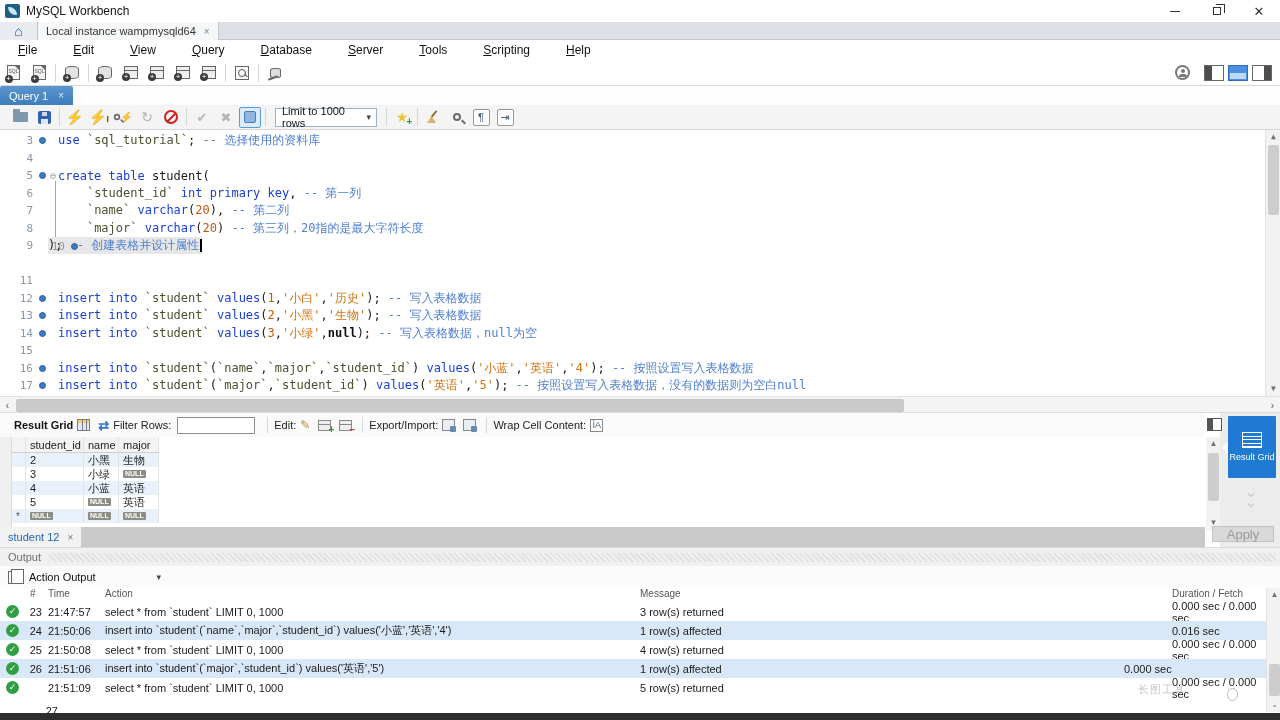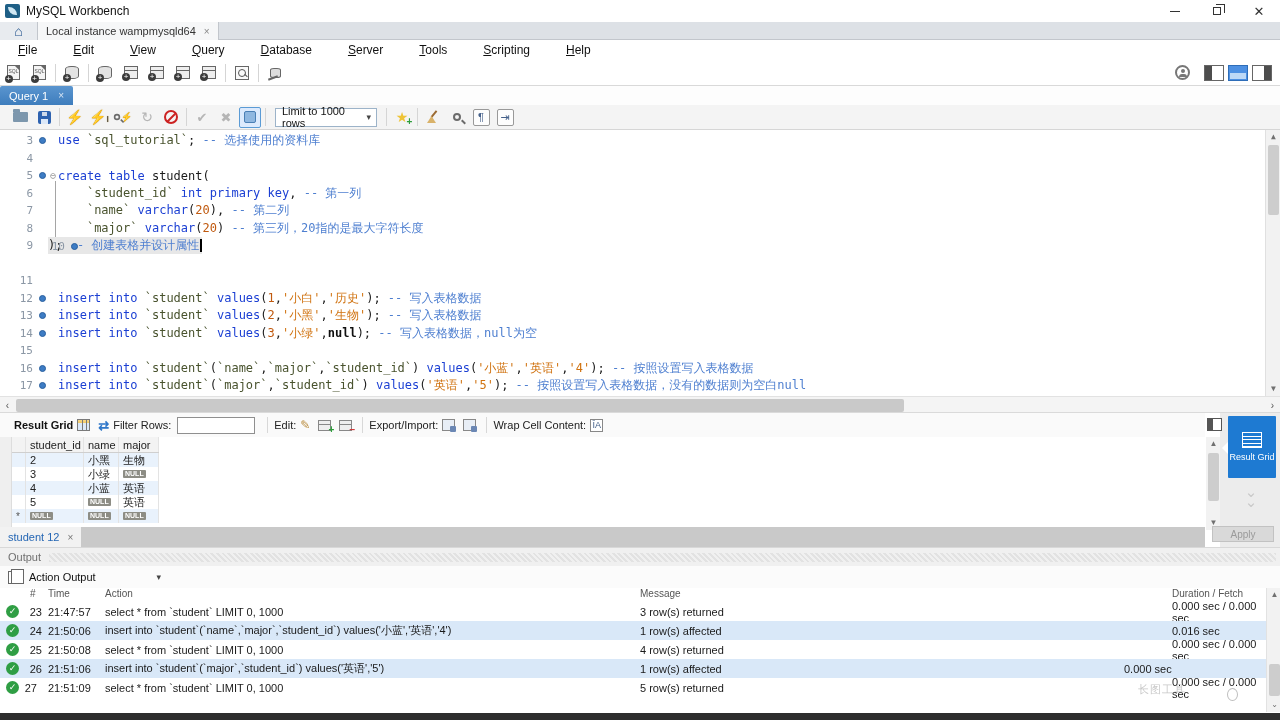--- a/index.html
+++ b/index.html
@@ -159,21 +159,21 @@
   #gridvscroll{left:1206px;top:437px;width:14px;height:93px;background:#f2f2f2;}
   
   #rgside{left:1220px;top:413px;width:60px;height:134px;background:#ececec;}
   #rg-panebtn{position:absolute;left:-13px;top:5px;}
   .bluebtn{position:absolute;left:8px;top:3px;width:48px;height:62px;background:#1e7ad2;color:#fff;display:flex;flex-direction:column;align-items:center;justify-content:center;font-size:9px;text-align:center;border-radius:1px;}
   .bluebtn::before{content:"";position:absolute;left:-6px;top:26px;border:6px solid transparent;border-right-color:#fff;border-left:none;}
   .bbgrid{width:20px;height:16px;border:1px solid #fff;margin-bottom:4px;background:
       repeating-linear-gradient(#1e7ad2 0 2.5px,#fff 2.5px 3.5px),
       repeating-linear-gradient(90deg,#1e7ad2 0 4px,#fff 4px 5px);}
   .chev{position:absolute;left:14px;top:74px;color:#c9c9c9;font-size:15px;line-height:10px;text-align:center;width:34px;}
-  .applybtn{position:absolute;left:-8px;top:113px;width:62px;height:16px;background:#d9d9d9;border:1px solid #c2c2c2;color:#9a9a9a;font-size:10px;display:flex;align-items:center;justify-content:center;}
+  .applybtn{position:absolute;left:-8px;top:113px;width:62px;height:16px;background:#d9d9d9;border:1px solid #c2c2c2;color:#9a9a9a;font-size:13px;display:flex;align-items:center;justify-content:center;}
 
   
   #rgtabs{left:0;top:527px;width:1205px;height:20px;background:#c9c9c9;display:flex;}
   .rtab{height:20px;background:#f2f2f2;display:flex;align-items:center;padding:0 8px;font-size:11px;color:#2466b4;}
   .rtab .x{margin-left:8px;color:#777;font-size:10px;}
 
   
   #outlabel{left:0;top:547px;width:1280px;height:19px;background:#f0f0f0;border-top:1px solid #d8d8d8;display:flex;align-items:center;font-size:11px;color:#707070;}
   #outlabel span.t{margin:0 8px 0 8px;}
   .hatch{flex:1;height:9px;margin-right:4px;background:repeating-linear-gradient(45deg,#e2e2e2 0 2px,#f0f0f0 2px 4px);}
@@ -539,21 +539,21 @@
         <div class="orow alt" style="top: 71px;">
           <div class="ocheck">✓</div>
           <div class="ocell" style="left:24px;width:18px;justify-content:flex-end;">26</div>
           <div class="ocell" style="left:48px;">21:51:06</div>
           <div class="ocell" style="left:105px;width:530px;">insert into `student`(`major`,`student_id`) values('英语','5')</div>
           <div class="ocell" style="left:640px;width:520px;">1 row(s) affected</div>
           <div class="ocell" style="left:1124px;">0.000 sec</div>
         </div>
         <div class="orow" style="top: 90px;">
           <div class="ocheck">✓</div>
-          <div class="ocell" style="left:19px;width:18px;justify-content:flex-end;">27</div>
+          <div class="ocell" style="left:40px;width:18px;justify-content:flex-end;margin-top:23px;">27</div>
           <div class="ocell" style="left:48px;">21:51:09</div>
           <div class="ocell" style="left:105px;width:530px;">select * from `student` LIMIT 0, 1000</div>
           <div class="ocell" style="left:640px;width:520px;">5 row(s) returned</div>
           <div class="ocell" style="left:1172px;">0.000 sec / 0.000 sec</div>
         </div>
       </div>
   </div>
   <div class="abs" id="outvscroll">
     <div class="varrow" style="top:0;">▲</div>
     <div class="vthumb" style="top:76px;height:32px;"></div>

